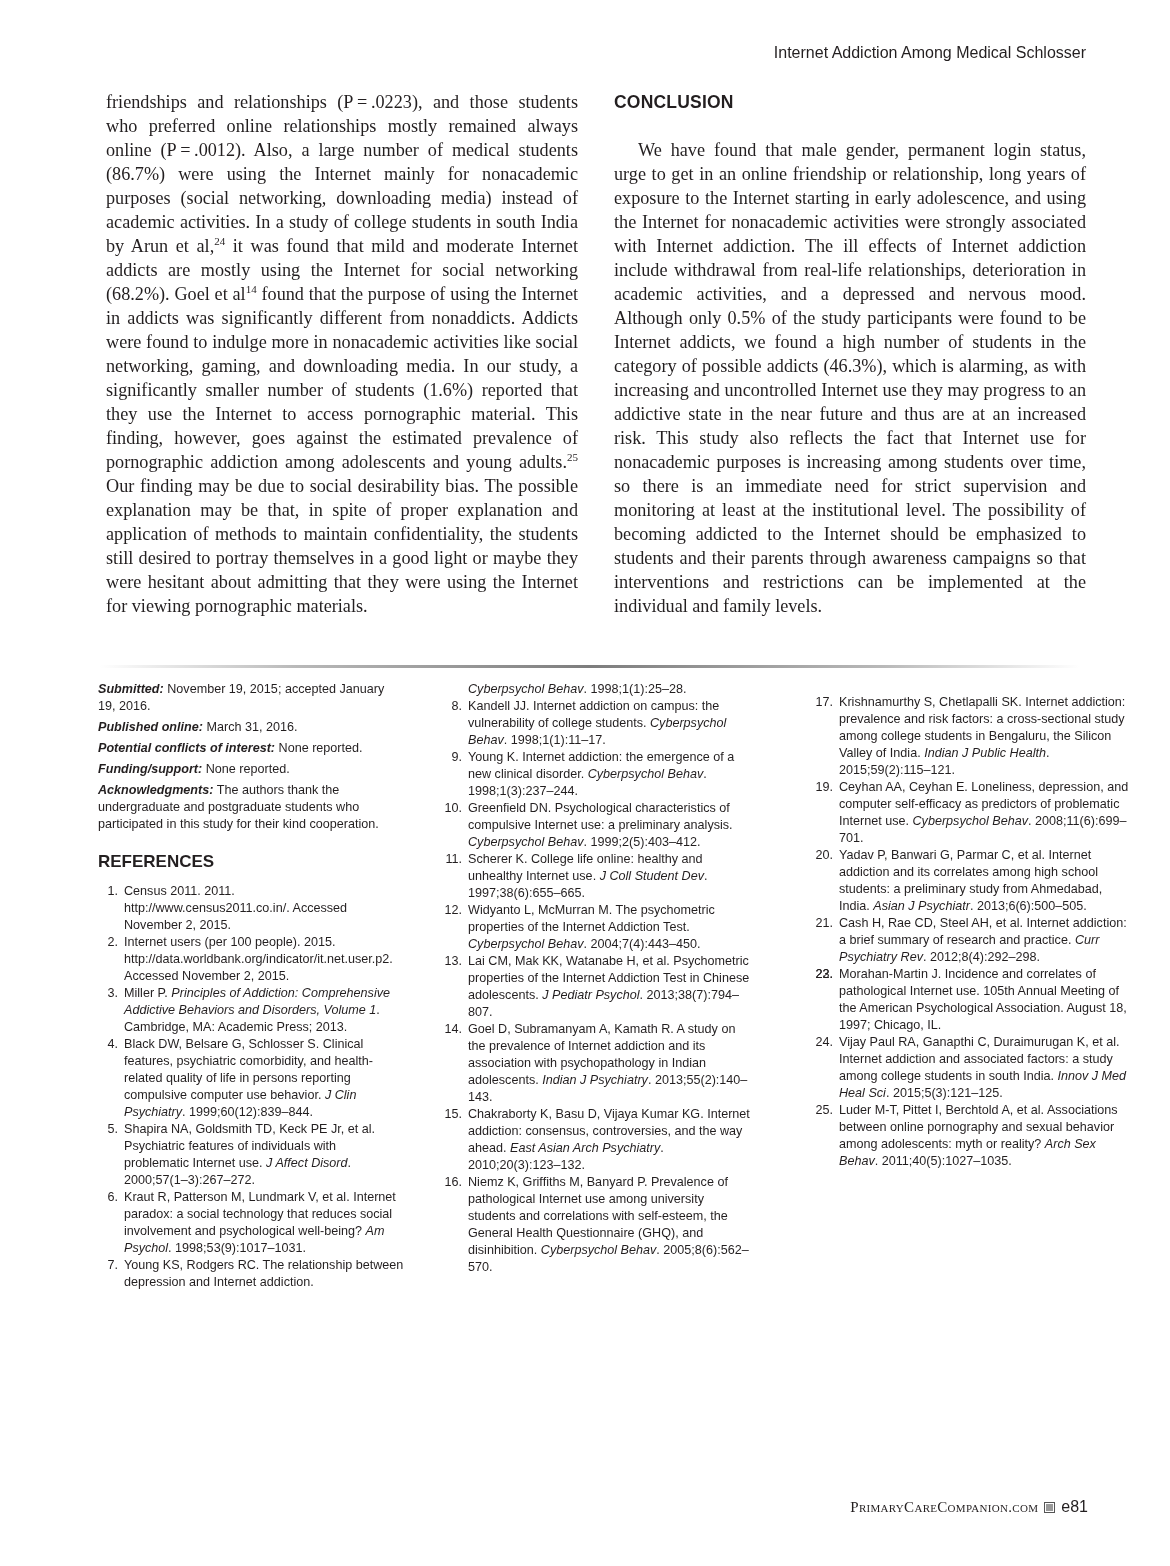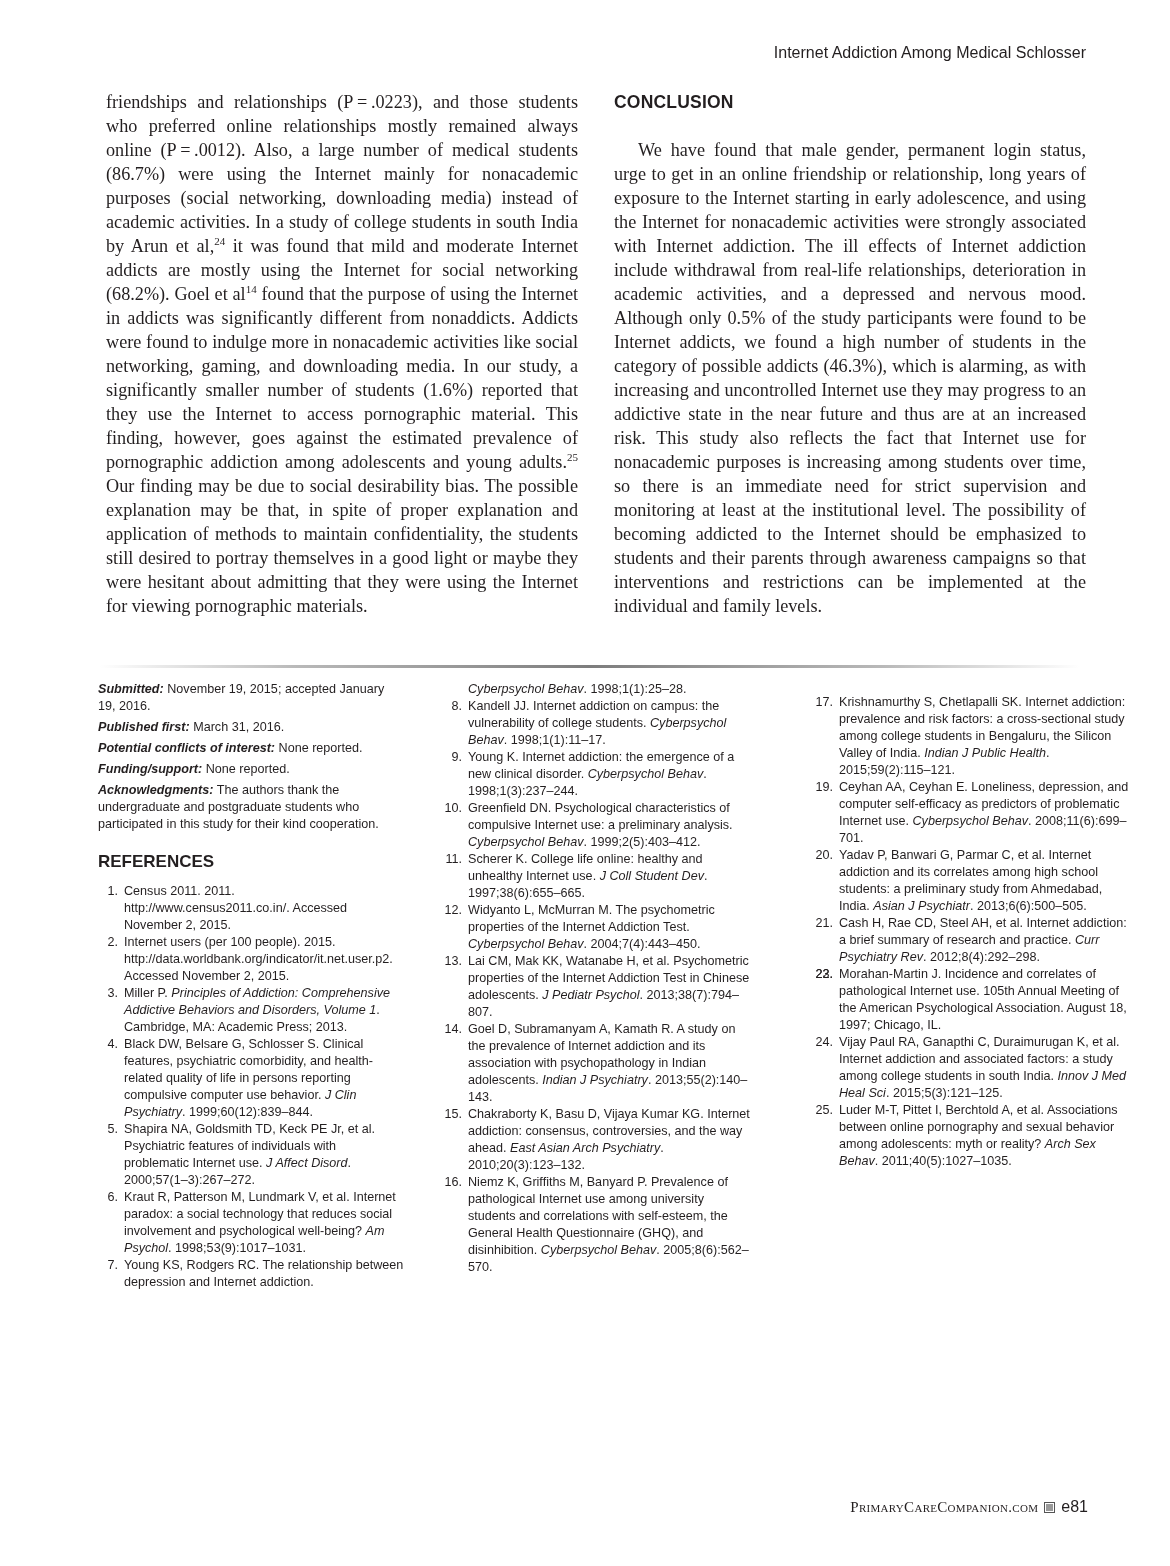--- a/index.html
+++ b/index.html
@@ -73,21 +73,21 @@
 
 <div class="body-col right">
   <h2 class="section-heading">CONCLUSION</h2>
   <p class="indent">We have found that male gender, permanent login status, urge to get in an online friendship or relationship, long years of exposure to the Internet starting in early adolescence, and using the Internet for nonacademic activities were strongly associated with Internet addiction. The ill effects of Internet addiction include withdrawal from real-life relationships, deterioration in academic activities, and a depressed and nervous mood. Although only 0.5% of the study participants were found to be Internet addicts, we found a high number of students in the category of possible addicts (46.3%), which is alarming, as with increasing and uncontrolled Internet use they may progress to an addictive state in the near future and thus are at an increased risk. This study also reflects the fact that Internet use for nonacademic purposes is increasing among students over time, so there is an immediate need for strict supervision and monitoring at least at the institutional level. The possibility of becoming addicted to the Internet should be emphasized to students and their parents through awareness campaigns so that interventions and restrictions can be implemented at the individual and family levels.</p>
 </div>
 
 <div class="rule"></div>
 
 <div class="meta-col">
   <div class="meta-item"><span class="meta-label">Submitted:</span><span> November 19, 2015; accepted January 19, 2016.</span></div>
-  <div class="meta-item"><span class="meta-label">Published first:</span><span> March 31, 2016.</span></div>
+  <div class="meta-item"><span class="meta-label">Published online:</span><span> March 31, 2016.</span></div>
   <div class="meta-item"><span class="meta-label">Potential conflicts of interest:</span><span> None reported.</span></div>
   <div class="meta-item"><span class="meta-label">Funding/support:</span><span> None reported.</span></div>
   <div class="meta-item"><span class="meta-label">Acknowledgments:</span><span> The authors thank the undergraduate and postgraduate students who participated in this study for their kind cooperation.</span></div>
 
   <h3 class="refs-heading">REFERENCES</h3>
   <ol class="ref-list">
     <li class="ref-item"><span class="ref-num">1.</span><span>Census 2011. 2011. http://www.census2011.co.in/. Accessed November 2, 2015.</span></li>
     <li class="ref-item"><span class="ref-num">2.</span><span>Internet users (per 100 people). 2015. http://data.worldbank.org/indicator/it.net.user.p2. Accessed November 2, 2015.</span></li>
     <li class="ref-item"><span class="ref-num">3.</span><span>Miller P. </span><i>Principles of Addiction: Comprehensive Addictive Behaviors and Disorders, Volume 1</i><span>. Cambridge, MA: Academic Press; 2013.</span></li>
     <li class="ref-item"><span class="ref-num">4.</span><span>Black DW, Belsare G, Schlosser S. Clinical features, psychiatric comorbidity, and health-related quality of life in persons reporting compulsive computer use behavior. </span><i>J Clin Psychiatry</i><span>. 1999;60(12):839–844.</span></li>

